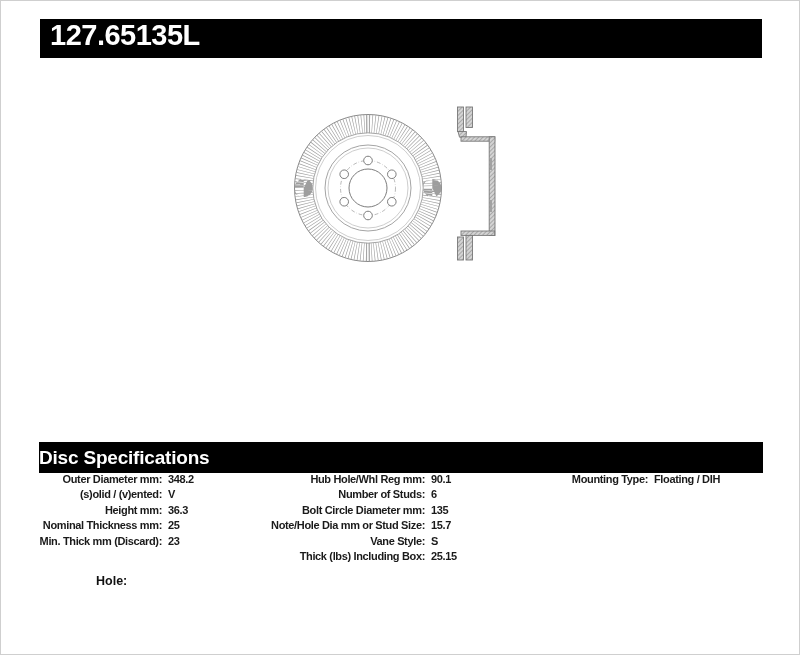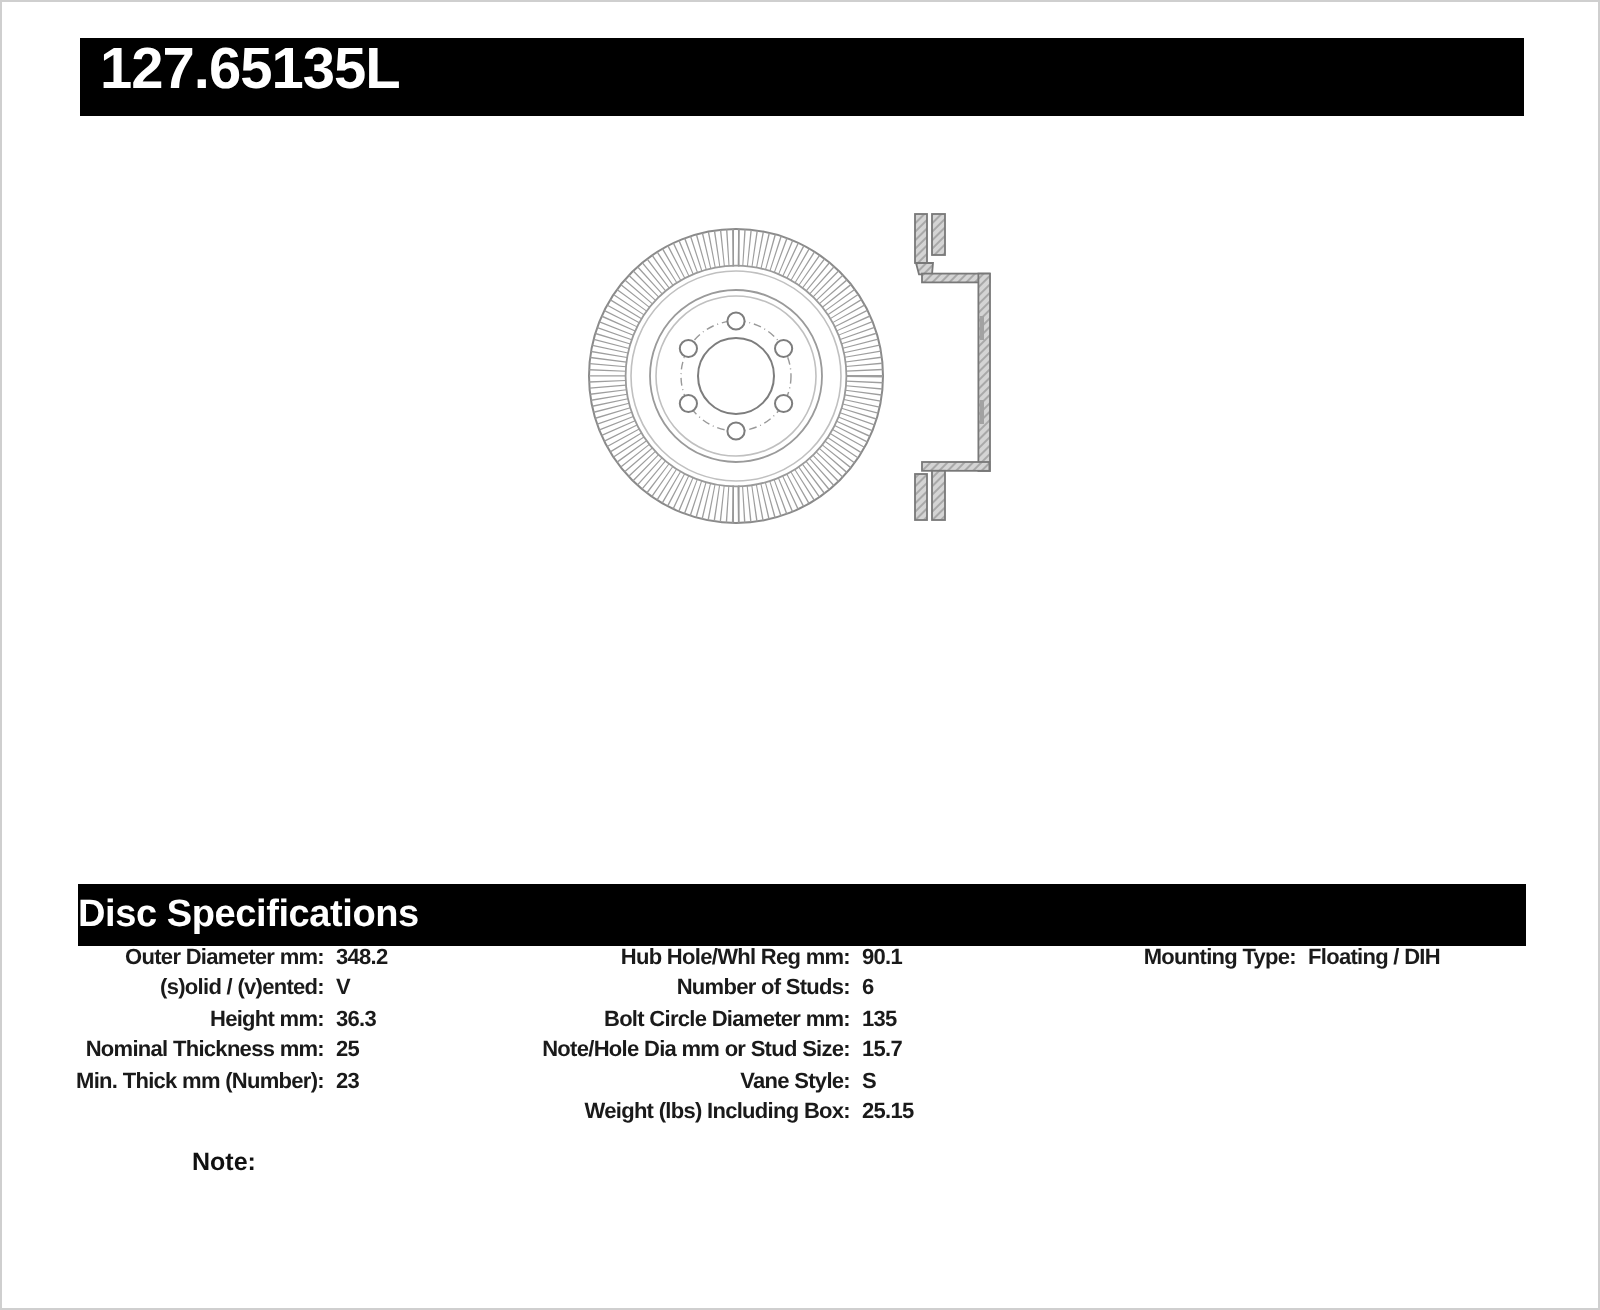--- a/index.html
+++ b/index.html
@@ -167,21 +167,21 @@
     </div>
     <div class="spec-row">
       <span class="spec-label">Height mm:</span>
       <span class="spec-value">36.3</span>
     </div>
     <div class="spec-row">
       <span class="spec-label">Nominal Thickness mm:</span>
       <span class="spec-value">25</span>
     </div>
     <div class="spec-row">
-      <span class="spec-label">Min. Thick mm (Number):</span>
+      <span class="spec-label">Min. Thick mm (Discard):</span>
       <span class="spec-value">23</span>
     </div>
   </div>
 
   <div id="spec-col-middle" class="spec-col">
     <div class="spec-row">
       <span class="spec-label">Hub Hole/Whl Reg mm:</span>
       <span class="spec-value">90.1</span>
     </div>
     <div class="spec-row">
@@ -194,27 +194,27 @@
     </div>
     <div class="spec-row">
       <span class="spec-label">Note/Hole Dia mm or Stud Size:</span>
       <span class="spec-value">15.7</span>
     </div>
     <div class="spec-row">
       <span class="spec-label">Vane Style:</span>
       <span class="spec-value">S</span>
     </div>
     <div class="spec-row">
-      <span class="spec-label">Weight (lbs) Including Box:</span>
+      <span class="spec-label">Thick (lbs) Including Box:</span>
       <span class="spec-value">25.15</span>
     </div>
   </div>
 
   <div id="spec-col-right" class="spec-col">
     <div class="spec-row">
       <span class="spec-label">Mounting Type:</span>
       <span class="spec-value">Floating / DIH</span>
     </div>
   </div>
 
-  <div id="note-label">Note:</div>
+  <div id="note-label">Hole:</div>
 
 </div>
 
 </body></html>

